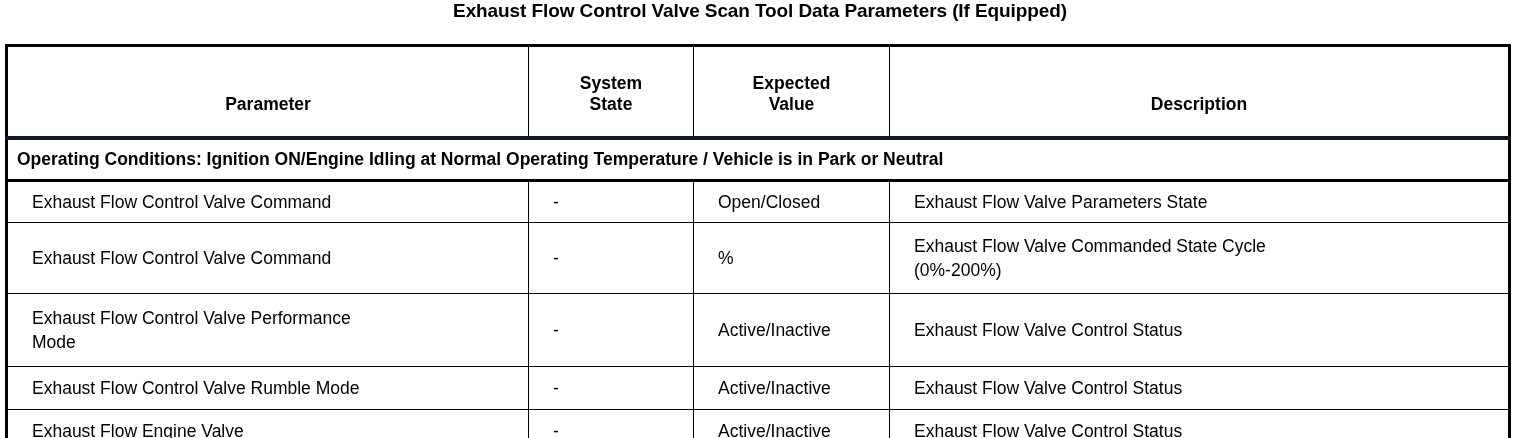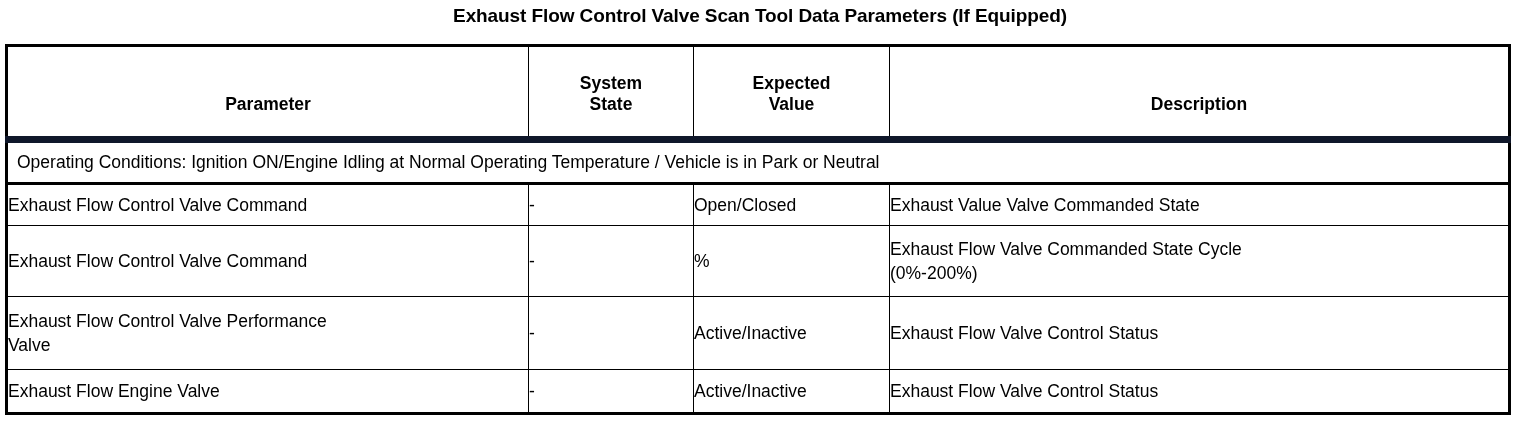--- a/index.html
+++ b/index.html
@@ -20,21 +20,20 @@
     width: 1520px;
     height: 438px;
     box-sizing: border-box;
   }
 
   .doc-title {
     text-align: center;
     font-size: 19px;
     font-weight: bold;
     line-height: 22px;
-    padding-top: 5px;
     padding-bottom: 0;
     letter-spacing: -0.1px;
     white-space: nowrap;
   }
 
   .table-wrap {
     position: absolute;
     left: 5px;
     top: 44px;
     width: 1503px;
@@ -64,38 +63,39 @@
   col.c-desc  { width: 620px; }
 
   
   tr.header-row th {
     text-align: center;
     font-weight: bold;
     vertical-align: bottom;
     height: 68px;
     line-height: 21px;
     padding-bottom: 21px;
-    border-bottom: 7px solid #0f172a;
+    border-bottom: 4px solid #0f172a;
   }
   th.h-param, th.h-desc { vertical-align: bottom; }
 
   
   tr.ops-row td {
     height: 39px;
     padding: 0 0 0 9px;
     line-height: 21px;
     border-bottom: 3px solid #000;
     white-space: nowrap;
   }
-  .ops-label { font-weight: normal; text-align: right; }
-  .ops-text  { font-weight: normal; }
+  .ops-label { font-weight: bold; text-align: right; }
+  .ops-text  { font-weight: bold; }
 
   
   tr.data-row td {
     line-height: 24px;
+    padding-left: 24px;
   }
   td.cell-param {
     padding: 0 6px 0 9px;
   }
   td.cell-state {
     text-align: center;
   }
   td.cell-value {
     text-align: center;
   }
@@ -155,48 +155,58 @@
           </td>
         </tr>
 
         <tr class="data-row r-h40">
           <td class="cell-param">
             <span class="two-line">Exhaust Flow Control Valve Command</span>
           </td>
           <td class="cell-state">-</td>
           <td class="cell-value">Open/Closed</td>
           <td class="cell-desc">
-            <span class="two-line">Exhaust Value Valve Commanded State</span>
+            <span class="two-line">Exhaust Flow Valve Parameters State</span>
           </td>
         </tr>
 
         <tr class="data-row r-h70">
           <td class="cell-param">
             <span class="two-line">Exhaust Flow Control Valve Command</span>
           </td>
           <td class="cell-state">-</td>
           <td class="cell-value">%</td>
           <td class="cell-desc">
             <span class="two-line">Exhaust Flow Valve Commanded State Cycle</span>
             <span class="two-line">(0%-200%)</span>
           </td>
         </tr>
 
         <tr class="data-row r-h72">
           <td class="cell-param">
             <span class="two-line">Exhaust Flow Control Valve Performance</span>
-            <span class="two-line">Valve</span>
+            <span class="two-line">Mode</span>
           </td>
           <td class="cell-state">-</td>
           <td class="cell-value">Active/Inactive</td>
           <td class="cell-desc">
             <span class="two-line">Exhaust Flow Valve Control Status</span>
           </td>
         </tr>
 
+        <tr class="data-row r-h42">
+          <td class="cell-param">
+            <span class="two-line">Exhaust Flow Control Valve Rumble Mode</span>
+          </td>
+          <td class="cell-state">-</td>
+          <td class="cell-value">Active/Inactive</td>
+          <td class="cell-desc">
+            <span class="two-line">Exhaust Flow Valve Control Status</span>
+          </td>
+        </tr>
 
         <tr class="data-row r-h42 last-row">
           <td class="cell-param">
             <span class="two-line">Exhaust Flow Engine Valve</span>
           </td>
           <td class="cell-state">-</td>
           <td class="cell-value">Active/Inactive</td>
           <td class="cell-desc">
             <span class="two-line">Exhaust Flow Valve Control Status</span>
           </td>

